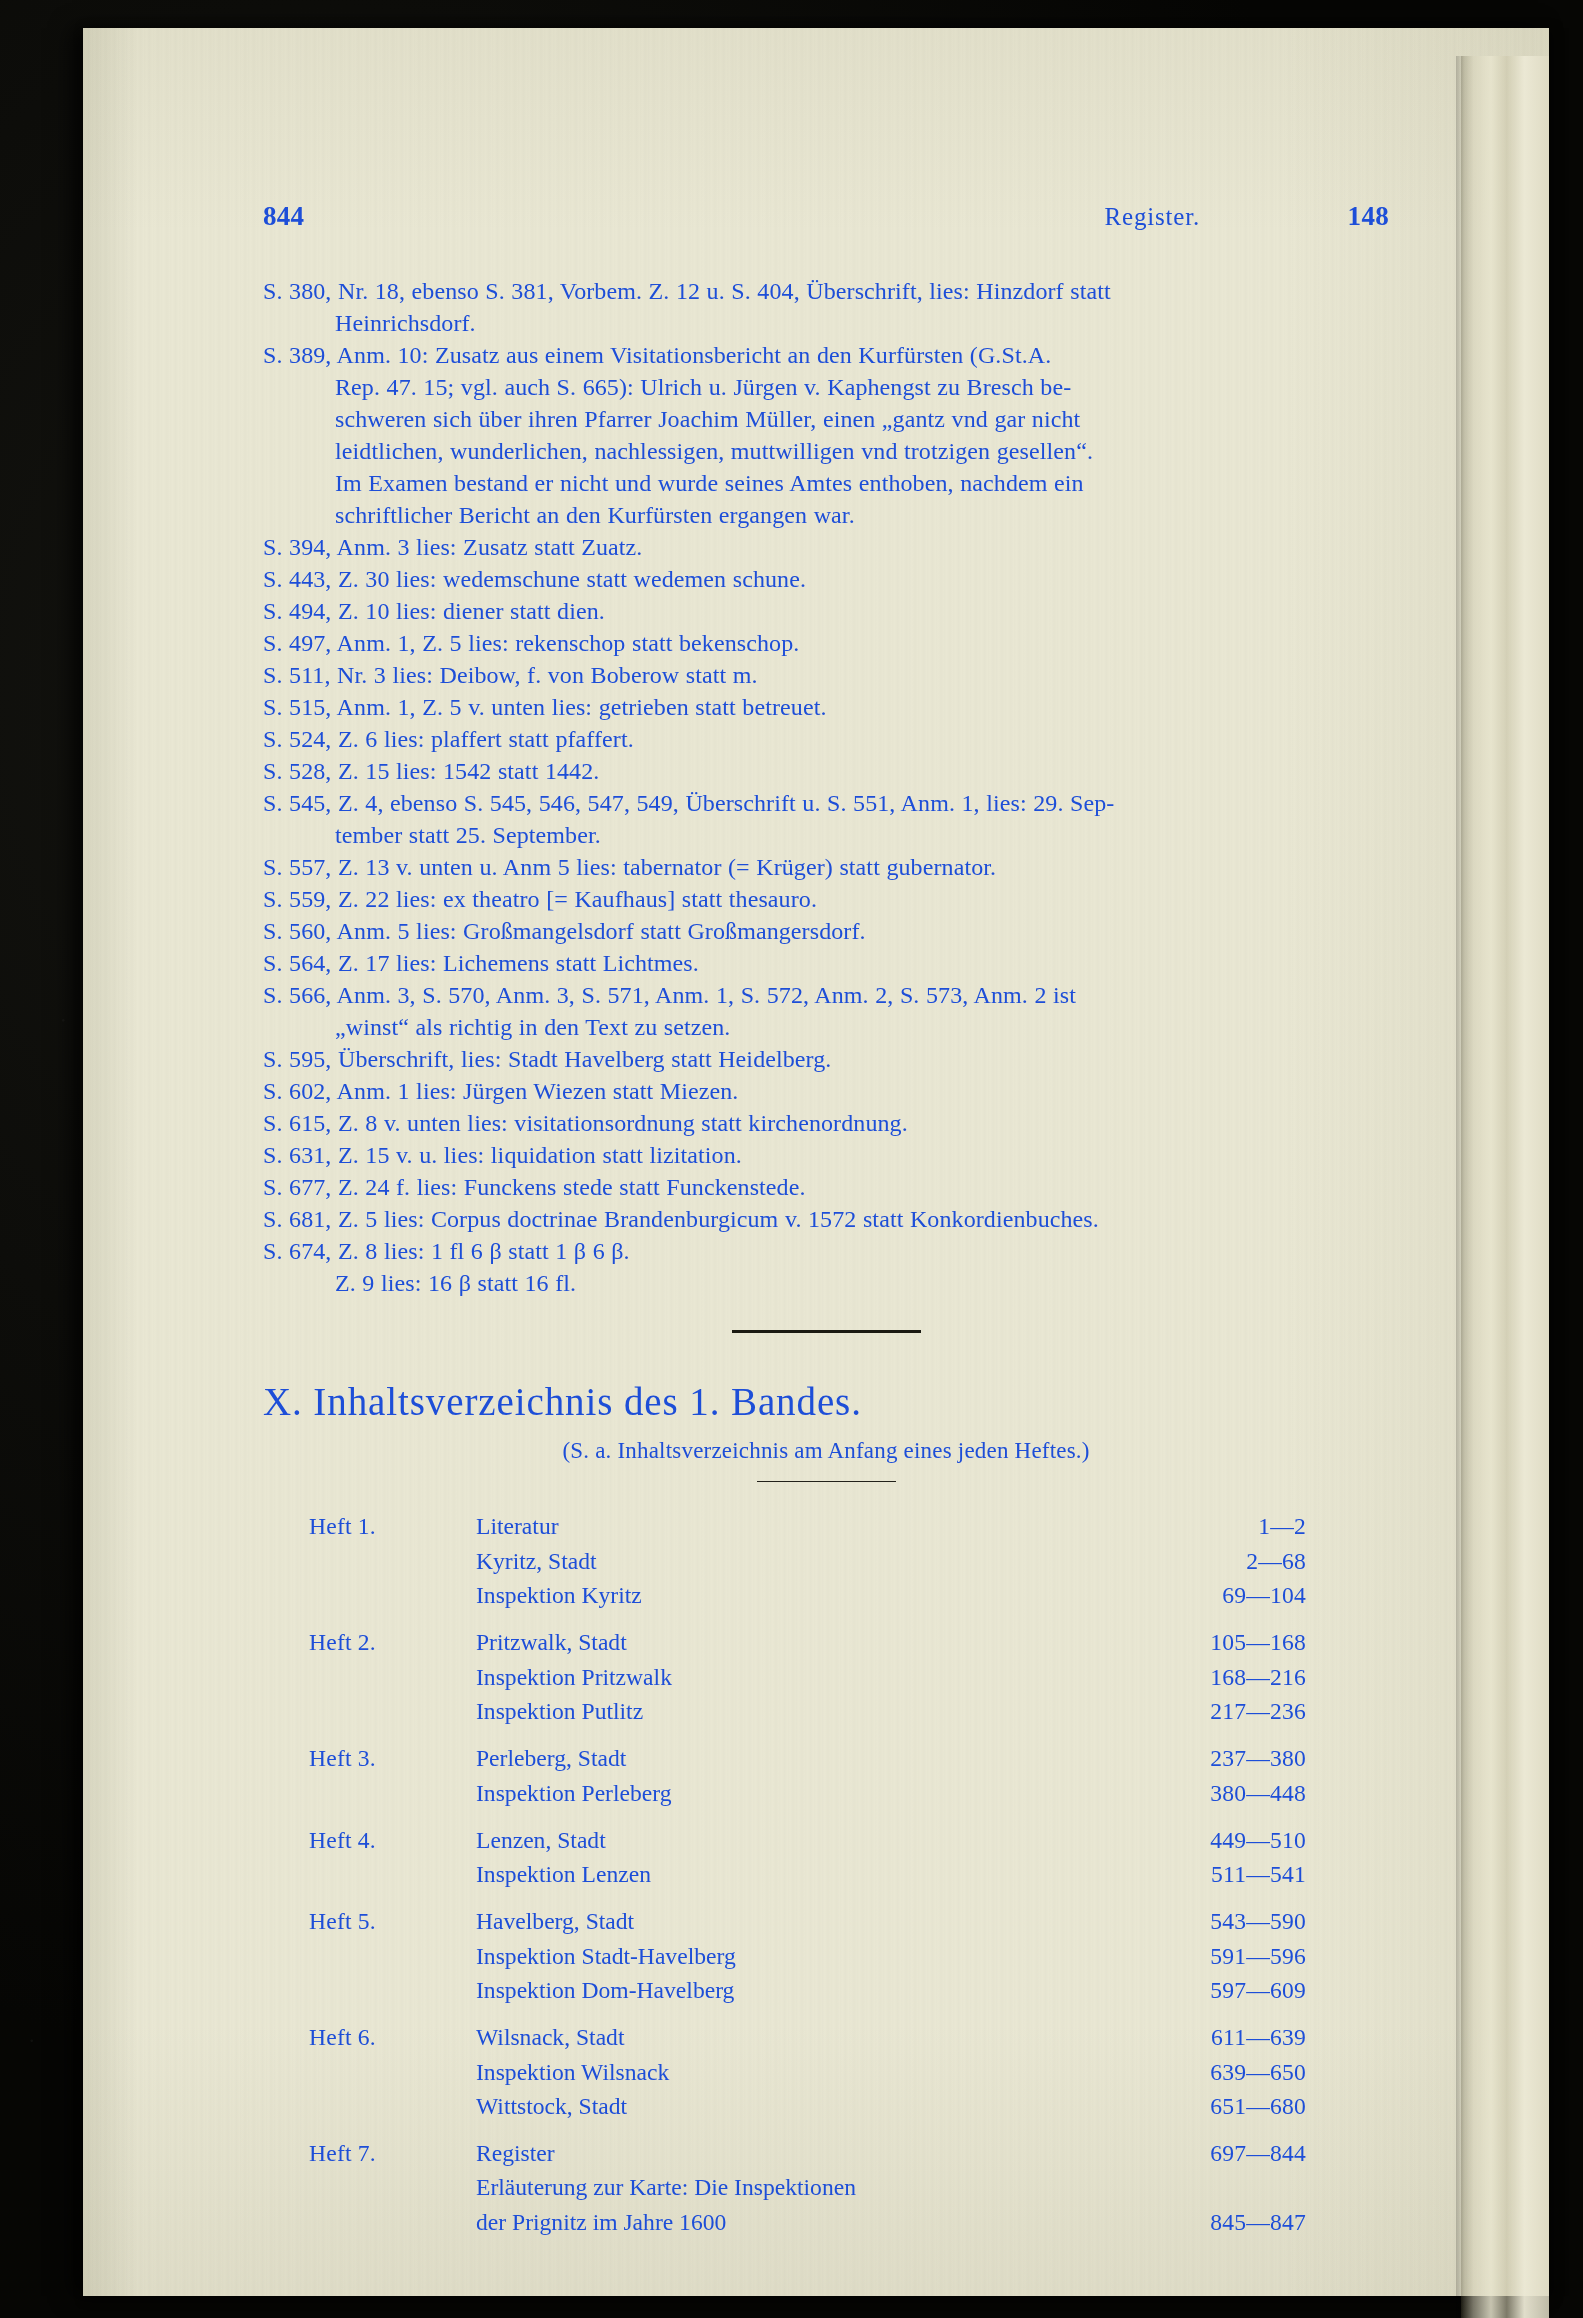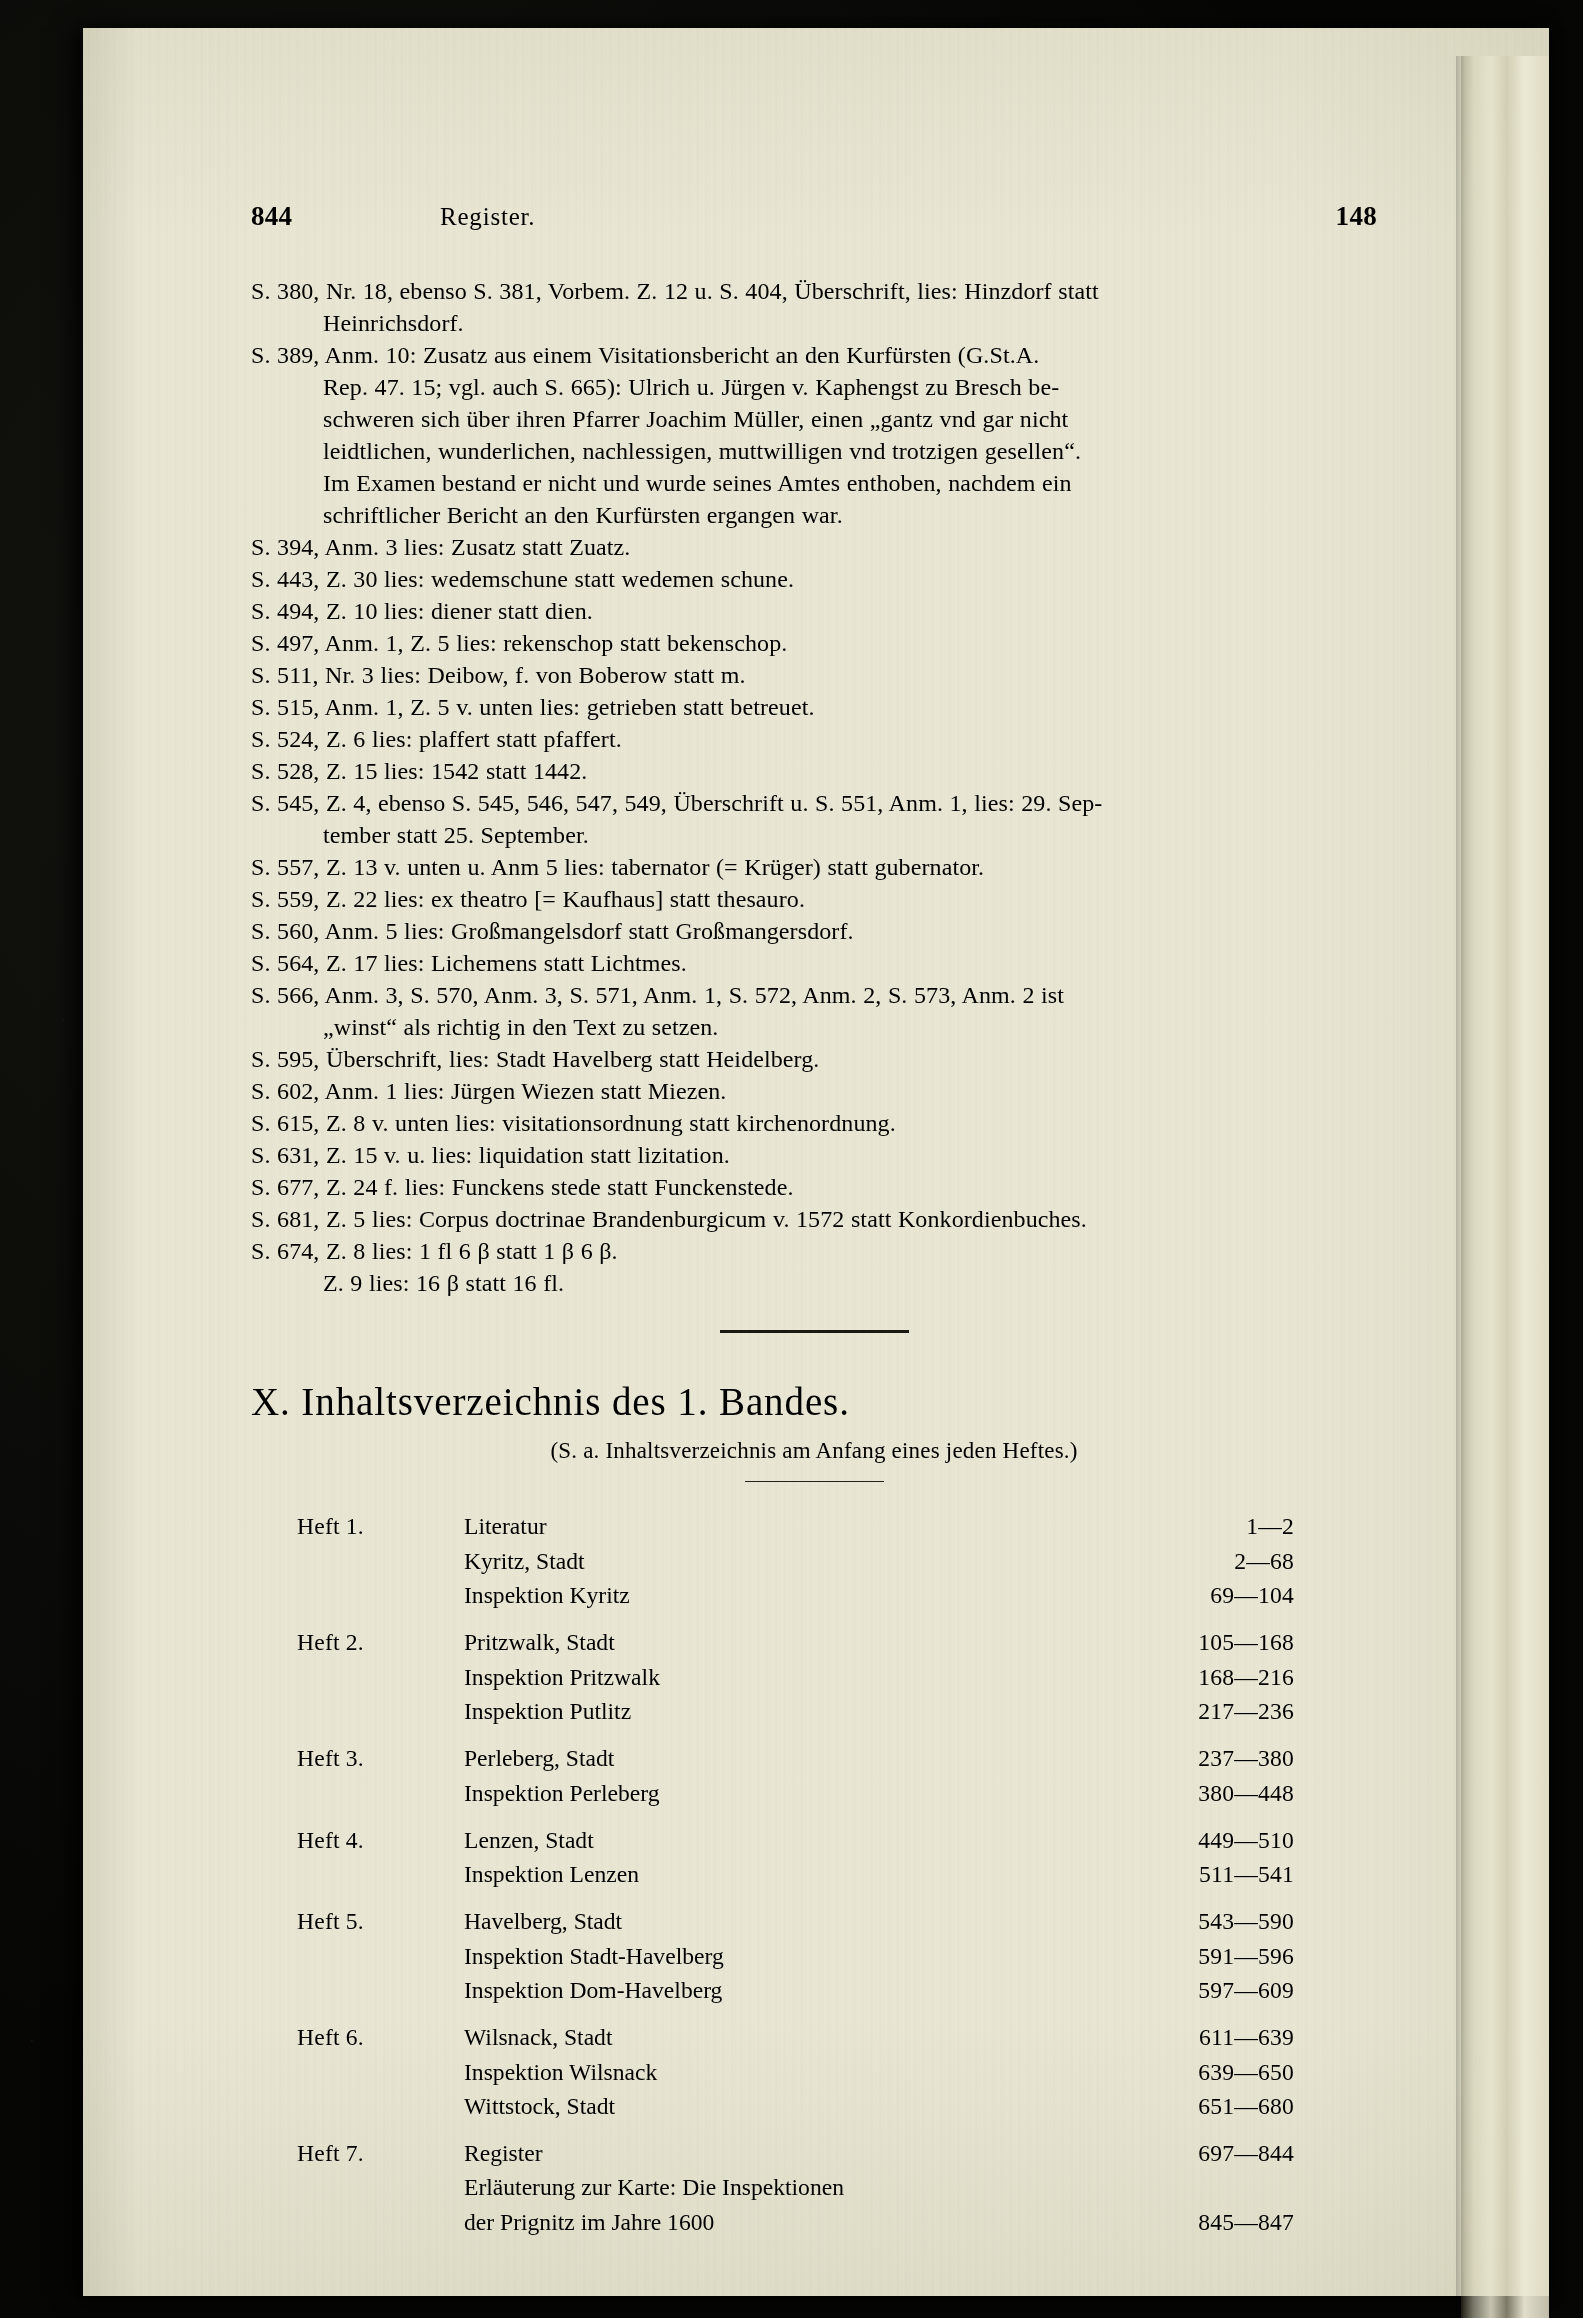--- a/index.html
+++ b/index.html
@@ -53,32 +53,32 @@
         rgba(205,200,172,.60) 52%,
         rgba(236,233,213,.95) 72%,
         rgba(223,219,196,.85) 100%);
   }
   #gutter-edge{
     position:absolute;top:28px;right:85px;width:7.9px;height:2268px;
     background:linear-gradient(90deg, rgba(0,0,0,.20), rgba(0,0,0,0));
   }
   
   #text-block{
-    position:absolute;left:168px;top:173px;width:1126px;
-    color:#000000;
+    position:absolute;left:180px;top:173px;width:1126px;
+    color:#1d4ed8;
   }
   
   #running-head{
     display:flex;align-items:baseline;
     font-size:27px;letter-spacing:0.3px;
     margin:0 0 44px 0;
     font-weight:700;
   }
   #running-head .folio-left{width:189px;}
-  #running-head .head-title{flex:1;text-align:left;font-weight:400;font-size:25px;letter-spacing:0.8px;}
+  #running-head .head-title{flex:1;text-align:right;font-weight:400;font-size:25px;letter-spacing:0.8px;}
   #running-head .folio-right{width:189px;text-align:right;}
 
   
   #errata-list{font-size:24px;line-height:1.30;}
   .errata-item{
     padding-left:72px;
     text-indent:-72px;
     margin:0 0 0.8px 0;
     letter-spacing:0.1px;
     word-spacing:0.4px;

